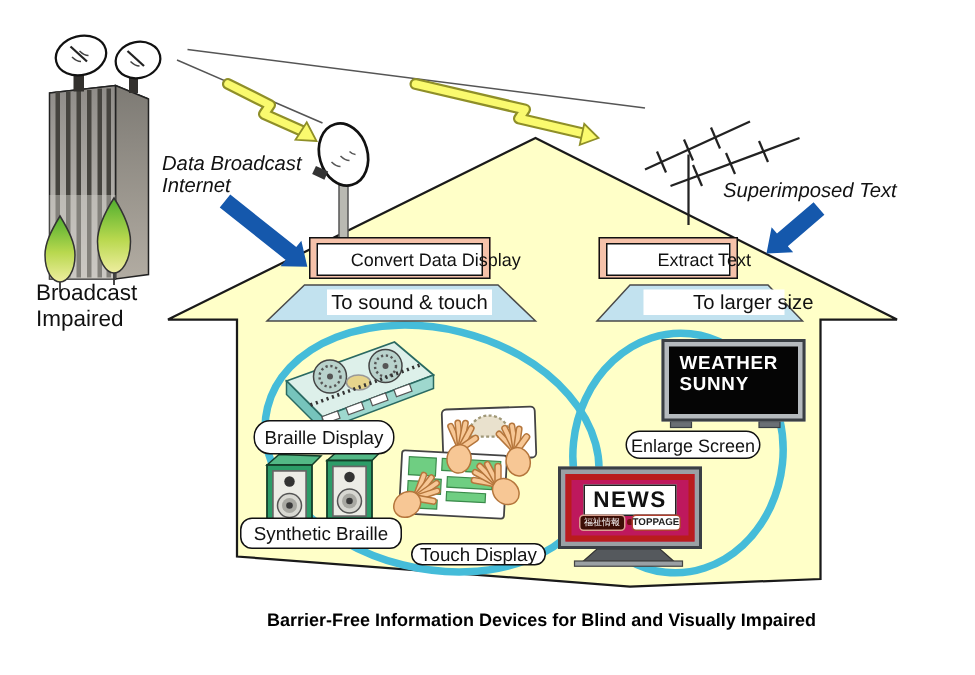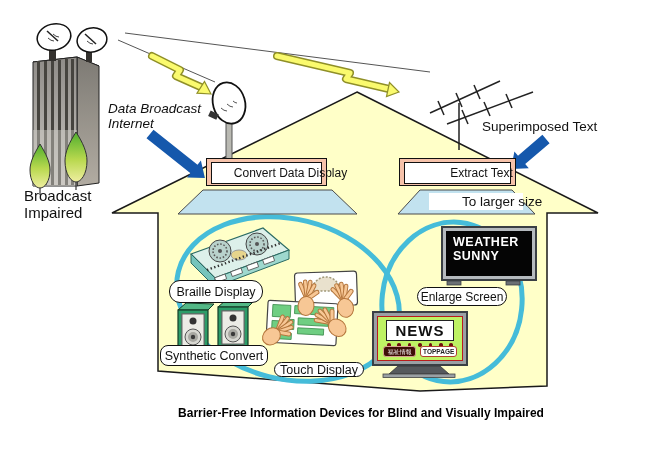--- a/index.html
+++ b/index.html
@@ -13,21 +13,21 @@
   .procbox .inner{background:#fff;border:1px solid #111;height:100%;display:flex;
                   align-items:center;justify-content:center;font-size:12px;white-space:nowrap;padding-left:48px;}
   .strip{background:#fff;font-size:13.5px;line-height:17px;text-align:center;white-space:nowrap;}
   .pill{background:#fff;border:1.4px solid #111;border-radius:11px;display:flex;
         align-items:center;justify-content:center;font-size:12.5px;white-space:nowrap;}
   .tv{background:#b5babe;border:2px solid #3a3f44;}
   .tv .screen{position:absolute;left:3px;top:3px;right:3px;bottom:3px;background:#050505;
               color:#fff;font-weight:bold;font-size:12.5px;line-height:13.5px;
               padding:5px 0 0 7px;letter-spacing:.5px;}
   .news{background:#9aa0a4;border:2px solid #3a3f44;}
-  .news .panel{position:absolute;left:3px;top:3px;right:3px;bottom:3px;background:#bef264;border:1px solid #b91c1c;padding-left:31px;}
+  .news .panel{position:absolute;left:3px;top:3px;right:3px;bottom:3px;background:#be185d;border:4px solid #b91c1c;padding-left:31px;}
   .news .title{position:absolute;left:8px;right:8px;top:3px;height:19px;background:#fff;
                border:1.2px solid #222;display:flex;align-items:center;justify-content:center;
                font-weight:bold;font-size:15px;letter-spacing:1px;}
   .news .dots{position:absolute;left:9px;right:9px;top:26px;display:flex;justify-content:space-between;}
   .news .dots span{width:3.5px;height:3.5px;border-radius:50%;background:#701010;}
   .news .btns{position:absolute;left:5px;right:5px;bottom:3px;height:11px;display:flex;gap:4px;}
   .news .btn1{flex:1;background:#3c0e06;color:#fff;font-size:6px;line-height:10px;text-align:center;
               border:1px solid #d8a090;border-radius:3px;overflow:hidden;}
   .news .btn2{flex:1.1;background:#fff;color:#222;font-weight:bold;font-size:6.5px;line-height:9px;
               text-align:center;border:1px solid #b04030;border-radius:3px;}
@@ -216,36 +216,37 @@
 <div class="abs lbl" style="left:108px;top:101px;font-style:italic;">
   <div>Data Broadcast</div>
   <div>Internet</div>
 </div>
 
 <div class="abs lbl station" style="left:24px;top:187px;">
   <div>Broadcast</div>
   <div>Impaired</div>
 </div>
 
-<div class="abs lbl" style="left:482px;top:119px;">Superimposed Text</div>
+<div class="abs lbl" style="left:482px;top:119px;font-style:italic;">Superimposed Text</div>
 
 <div class="abs procbox" style="left:206px;top:158px;width:121px;height:28px;">
   <div class="inner">Convert Data Display</div>
 </div>
 
-<div class="abs procbox" style="left:399px;top:158px;width:117px;height:28px;">
+<div class="abs procbox" style="left:399px;top:158px;width:93px;height:28px;">
   <div class="inner">Extract Text</div>
 </div>
 
+<div class="abs strip" style="left:218px;top:193px;width:110px;">To sound &amp; touch</div>
 
 <div class="abs strip" style="left:429px;top:193px;width:94px;padding-left:33px;">To larger size</div>
 
 <div class="abs pill" style="left:169px;top:280px;width:94px;height:23px;">Braille Display</div>
 
-<div class="abs pill" style="left:160px;top:345px;width:108px;height:21px;border-radius:8px;">Synthetic Convert</div>
+<div class="abs pill" style="left:160px;top:345px;width:108px;height:21px;border-radius:8px;">Synthetic Braille</div>
 
 <div class="abs pill" style="left:274px;top:346px;width:90px;height:15px;margin-top:16px;">Touch Display</div>
 
 <div class="abs tv" style="left:441px;top:226px;width:96px;height:55px;">
   <div class="screen">
     <div>WEATHER</div>
     <div>SUNNY</div>
   </div>
 </div>
 

